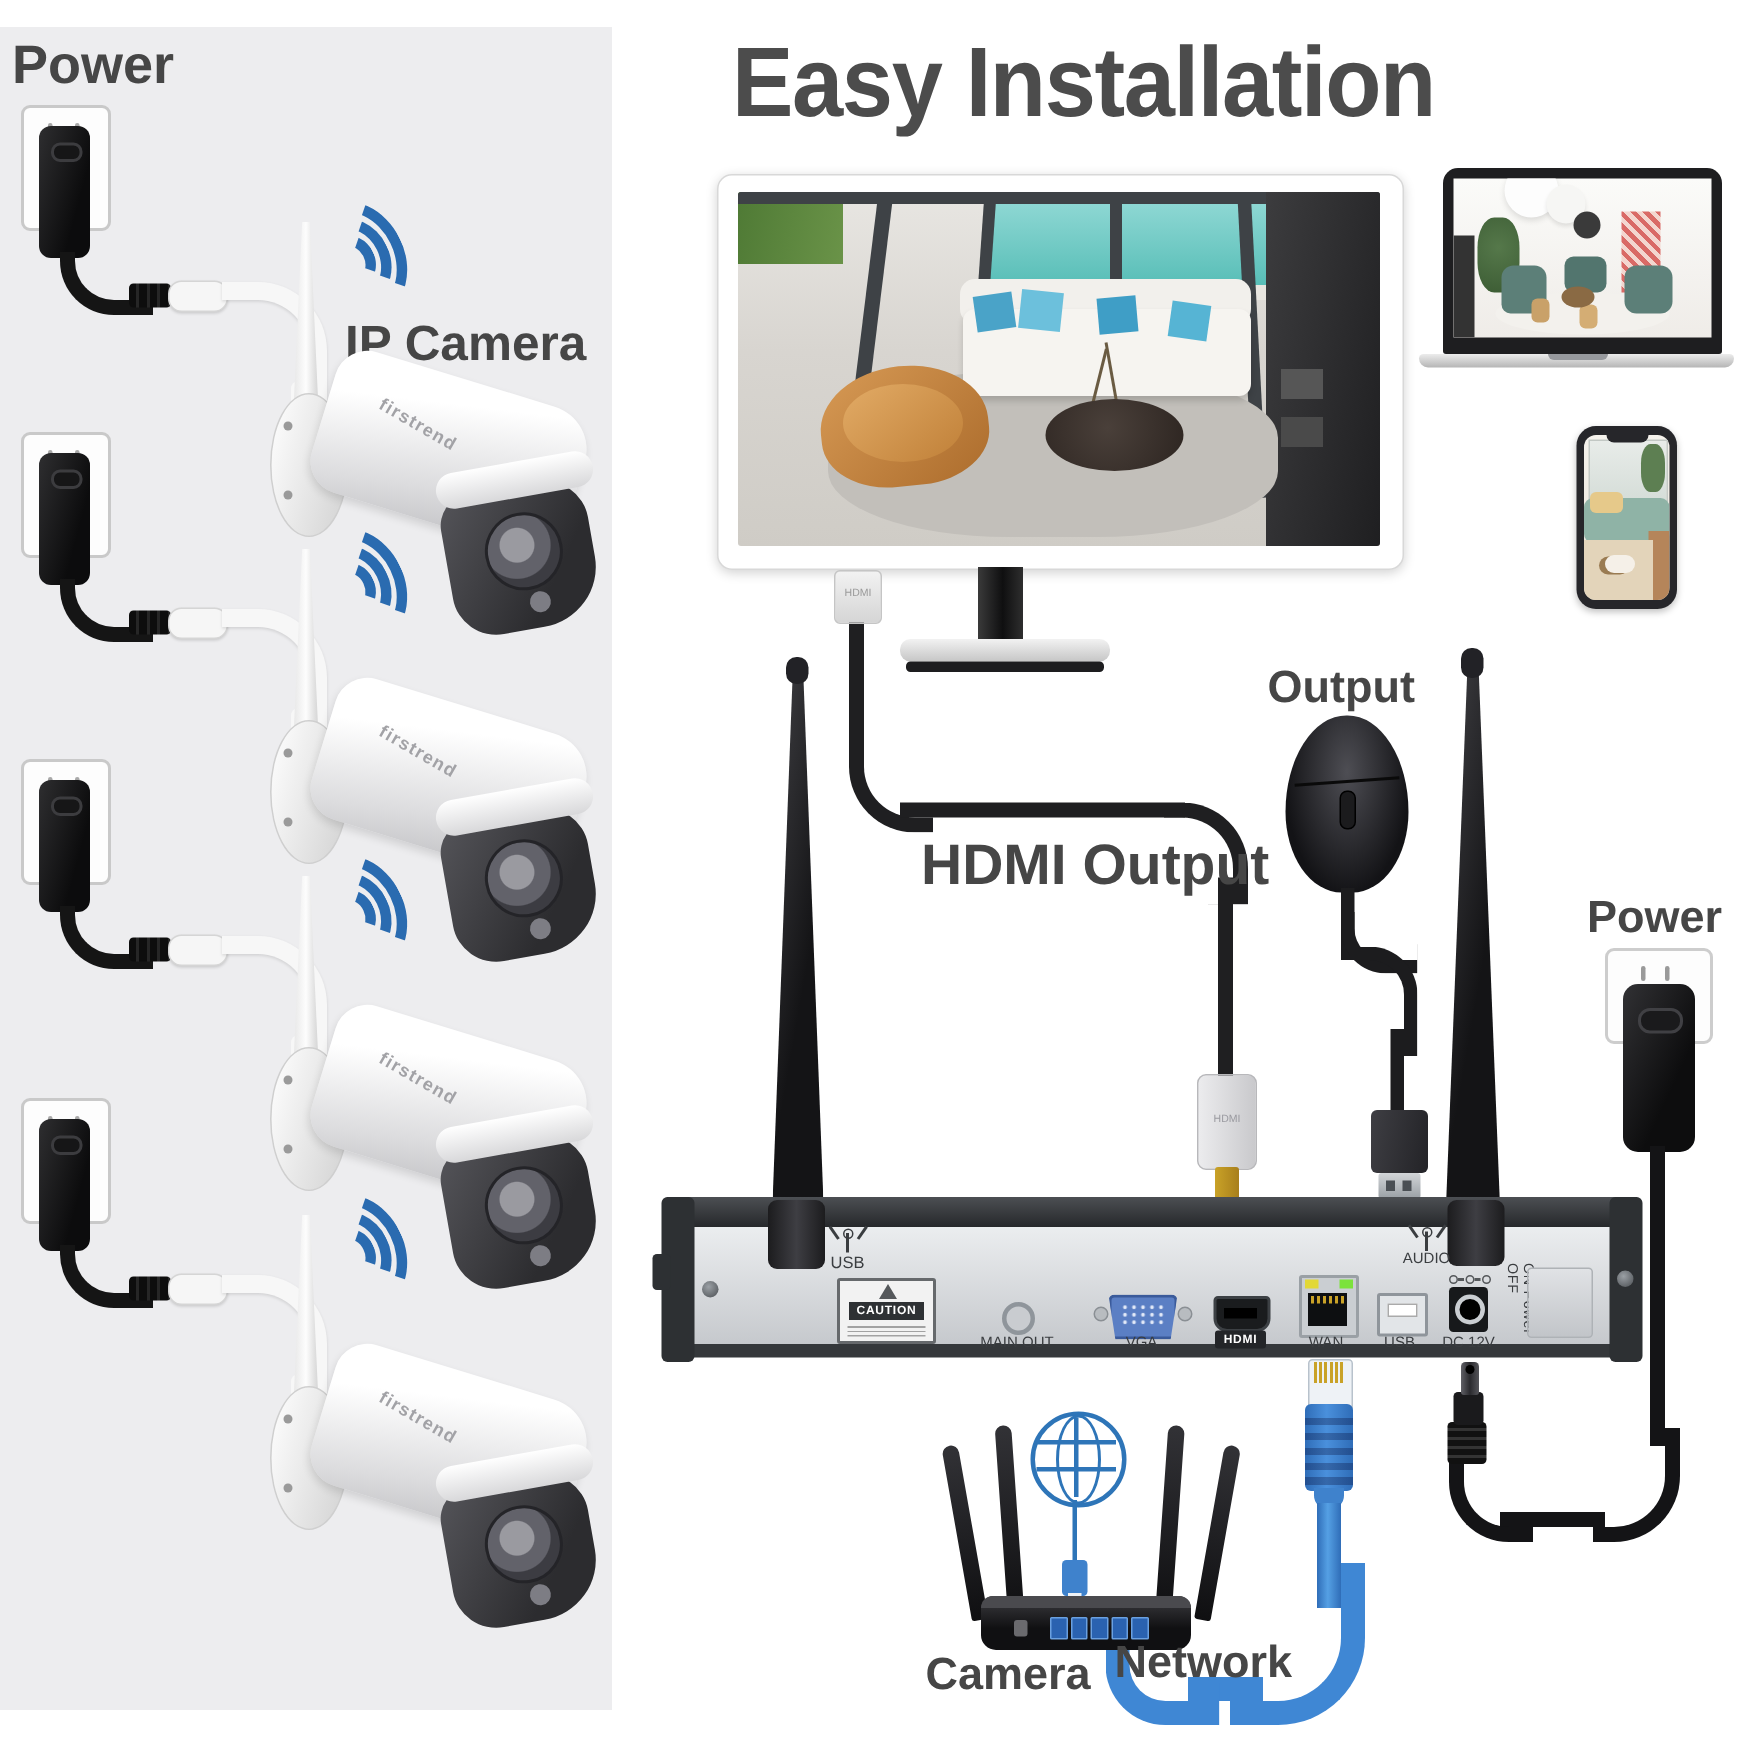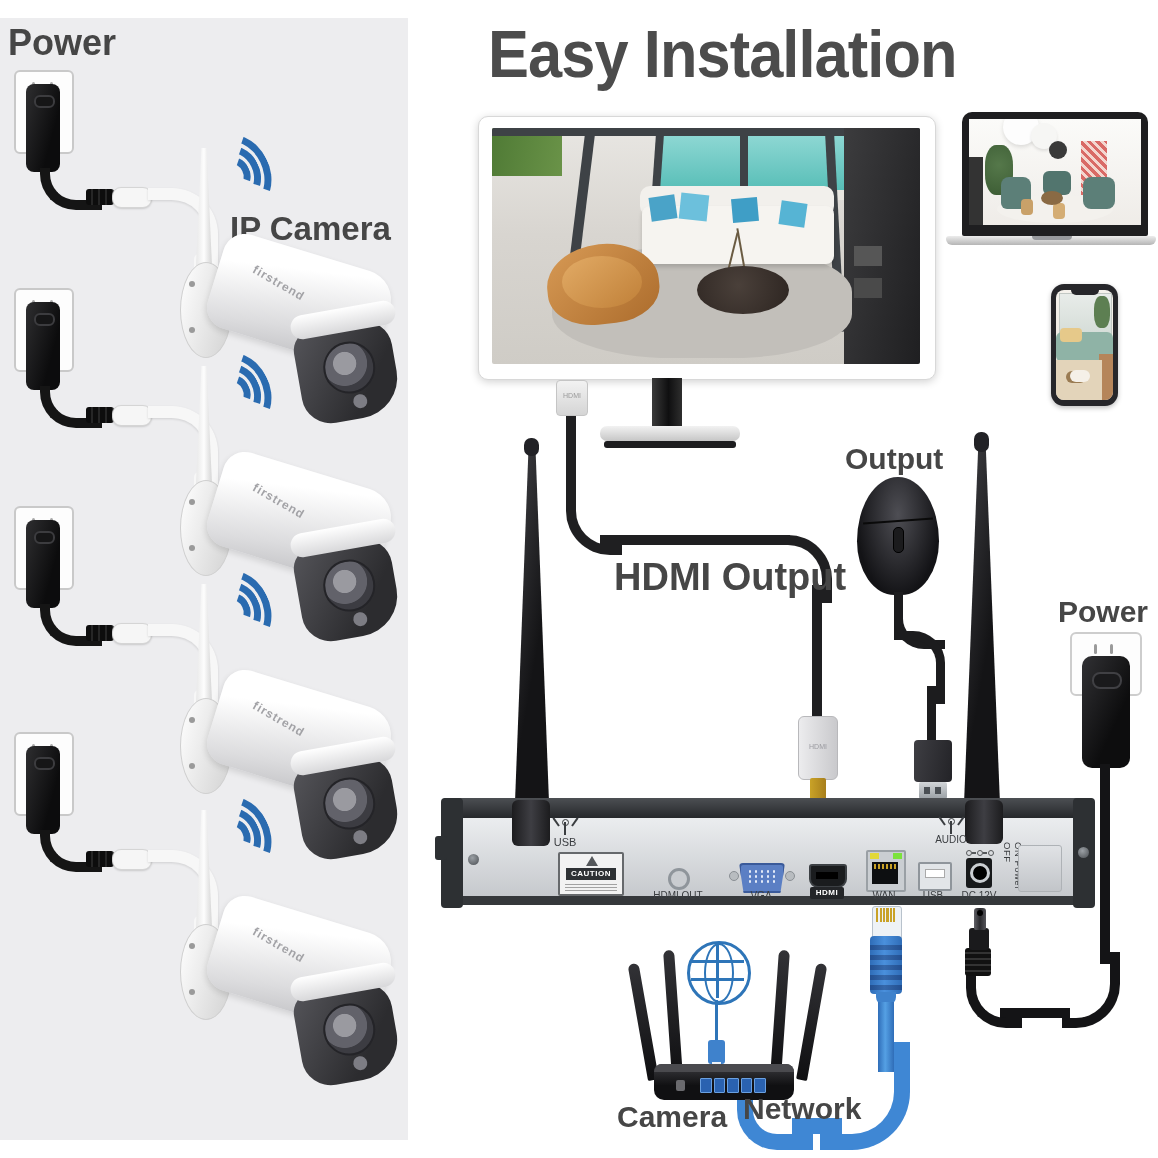--- a/index.html
+++ b/index.html
@@ -452,21 +452,21 @@
     </div>
     <div class="nvr-el port-lbl" style="left:109px;top:38px;width:30px;text-align:center;font-size:11px;">USB</div>
 
     <div class="nvr-el caution" style="left:117px;top:54px;width:62px;height:40px;">
       <span class="tri"></span>
       <span class="bar">CAUTION</span>
       <span class="fine"></span>
     </div>
 
     <div class="nvr-el audio-jack" style="left:227px;top:70px;"></div>
-    <div class="nvr-el port-lbl" style="left:205px;top:92px;width:64px;text-align:center;">HDMI OUT</div>
+    <div class="nvr-el port-lbl" style="left:205px;top:92px;width:64px;text-align:center;">MAIN OUT</div>
 
     <div class="nvr-el vga-screw" style="left:288px;top:73px;"></div>
     <div class="nvr-el vga" style="left:298px;top:65px;width:42px;height:26px;">
       <span class="pins"></span>
     </div>
     <div class="nvr-el vga-screw" style="left:344px;top:73px;"></div>
     <div class="nvr-el port-lbl" style="left:300px;top:92px;width:40px;text-align:center;">VGA</div>
 
     <div class="nvr-el hdmi-port" style="left:368px;top:66px;width:34px;height:20px;">
       <span class="slot"></span>

